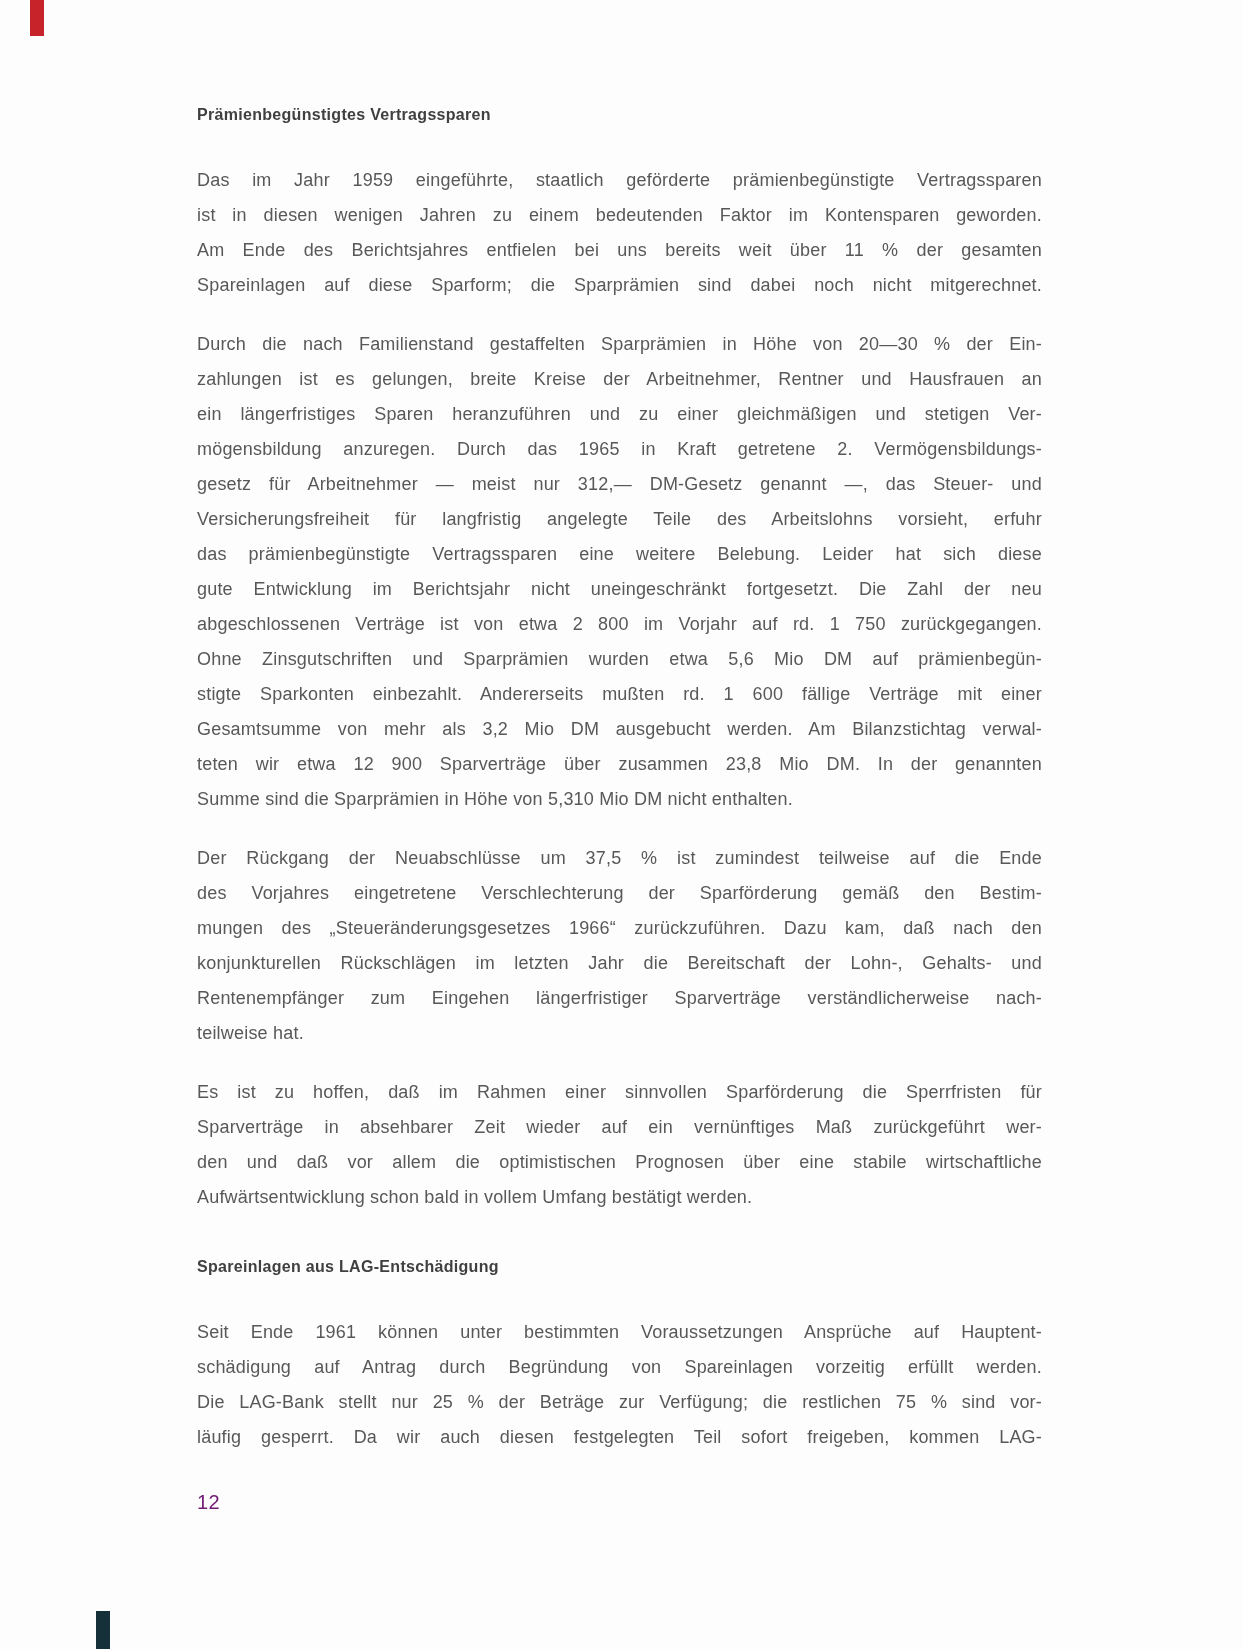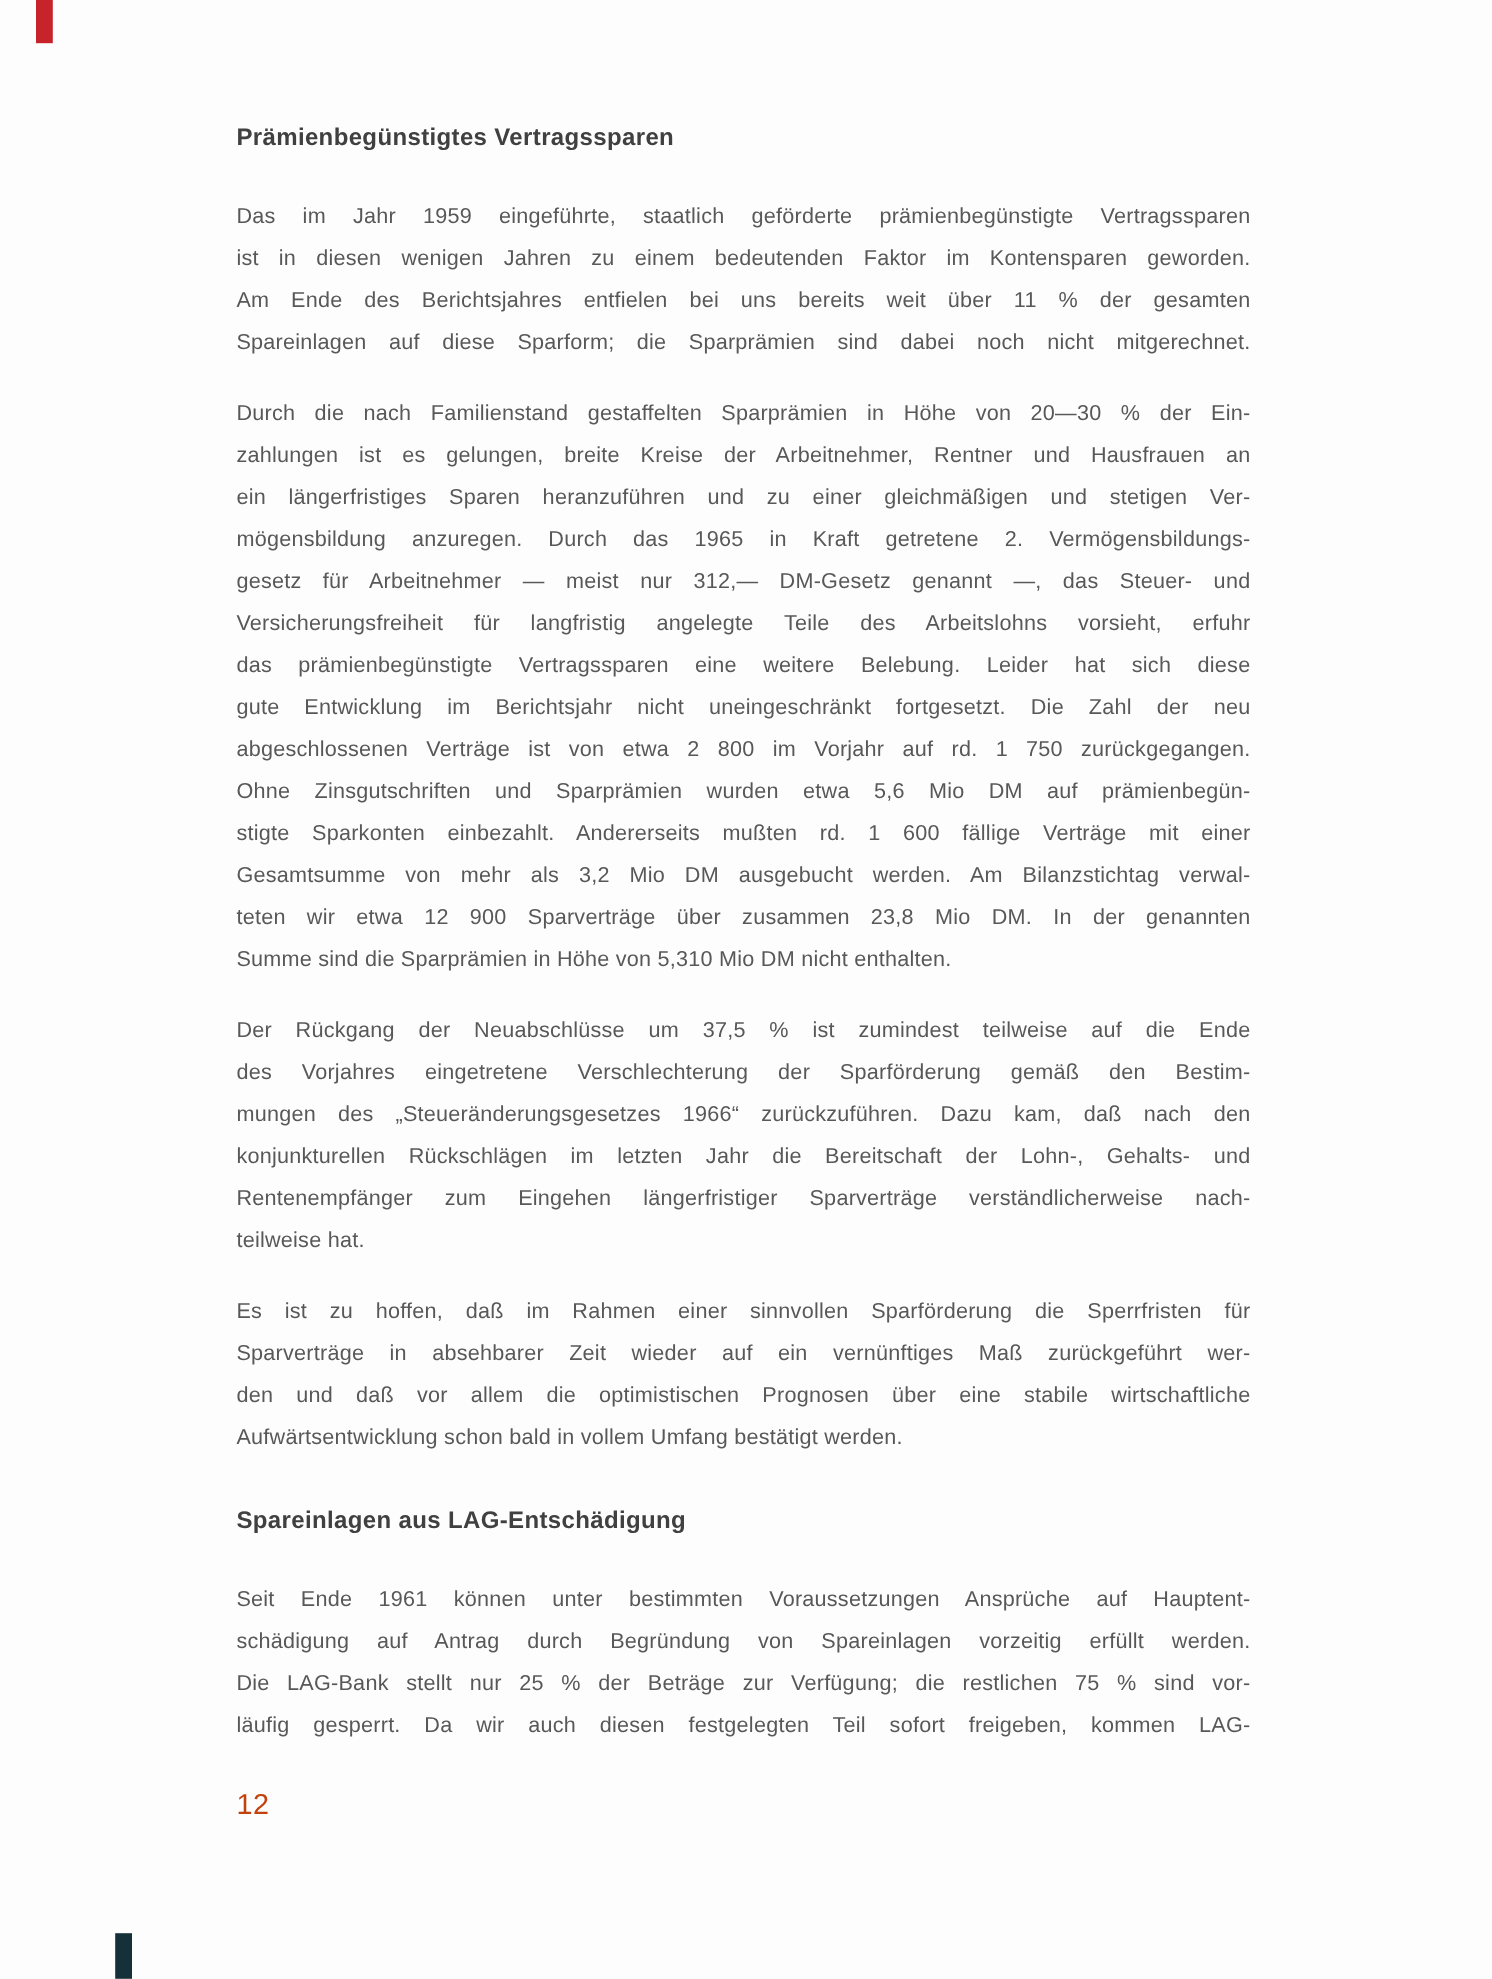--- a/index.html
+++ b/index.html
@@ -35,21 +35,21 @@
     bottom: 0;
     height: 38px;
   }
   .content {
     position: absolute;
     left: 197px;
     top: 103px;
     width: 845px;
   }
   .heading {
-    font-size: 20px;
+    font-size: 16px;
     font-weight: bold;
     line-height: 24px;
     letter-spacing: 0.3px;
     color: #404040;
     margin: 0 0 36px 0;
   }
   .heading.second {
     margin-top: 40px;
   }
   .paragraph {
@@ -63,23 +63,23 @@
     text-align: justify;
     text-align-last: justify;
     white-space: nowrap;
     color: #585858;
   }
   .paragraph:not(.justify-last) .line:last-child {
     text-align-last: left;
   }
   .page-number {
     margin-top: 36px;
-    font-size: 24px;
+    font-size: 20px;
     letter-spacing: 0.5px;
-    color: #c2410c;
+    color: #701a75;
   }
 </style>
 </head>
 <body>
 
 <div class="page">
 
   <div class="scan-mark top" style="background: rgb(199, 35, 43);"></div>
 
   <div class="scan-mark bottom" style="background: rgb(22, 48, 58);"></div>

